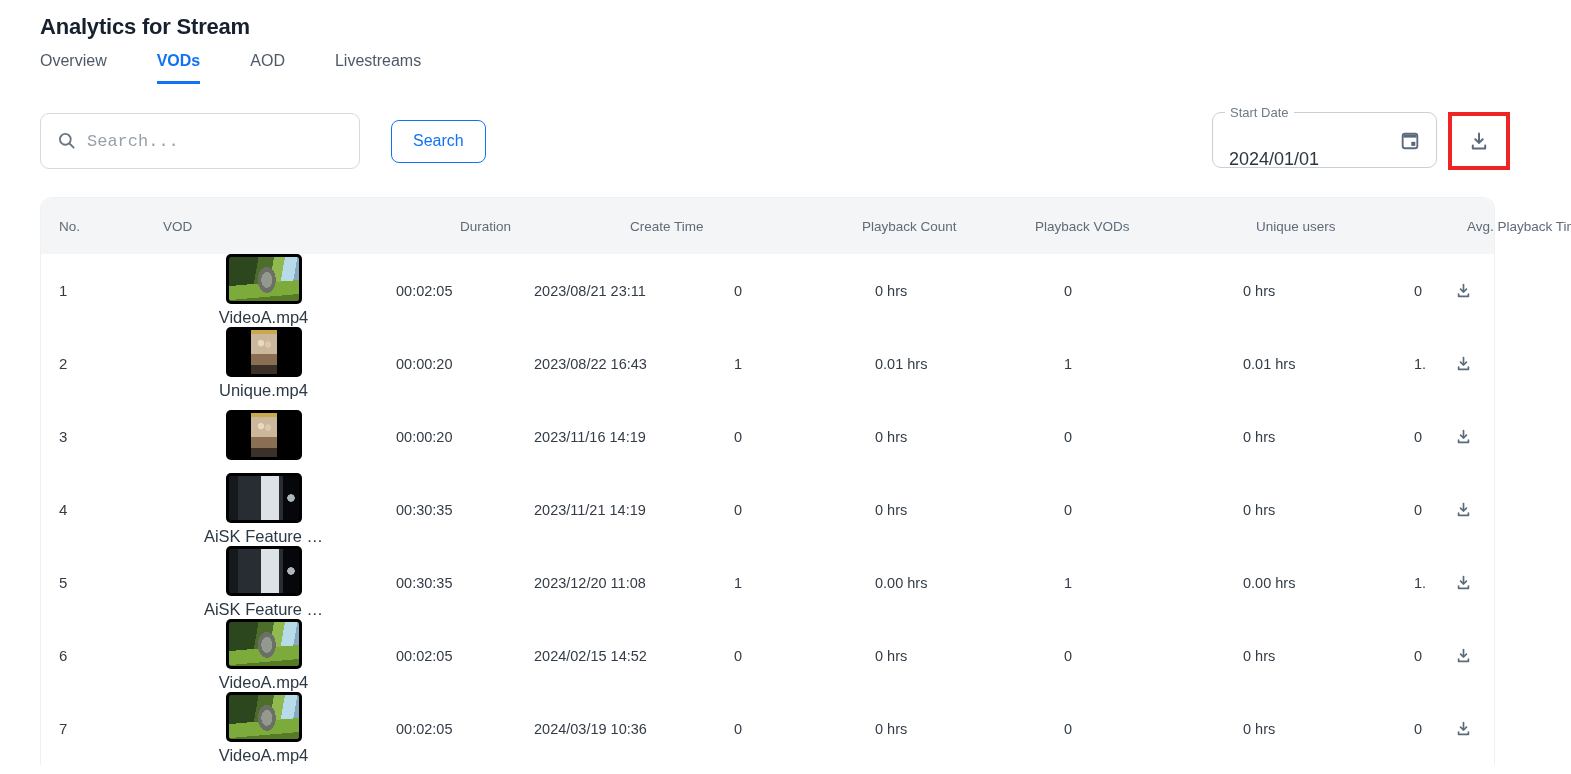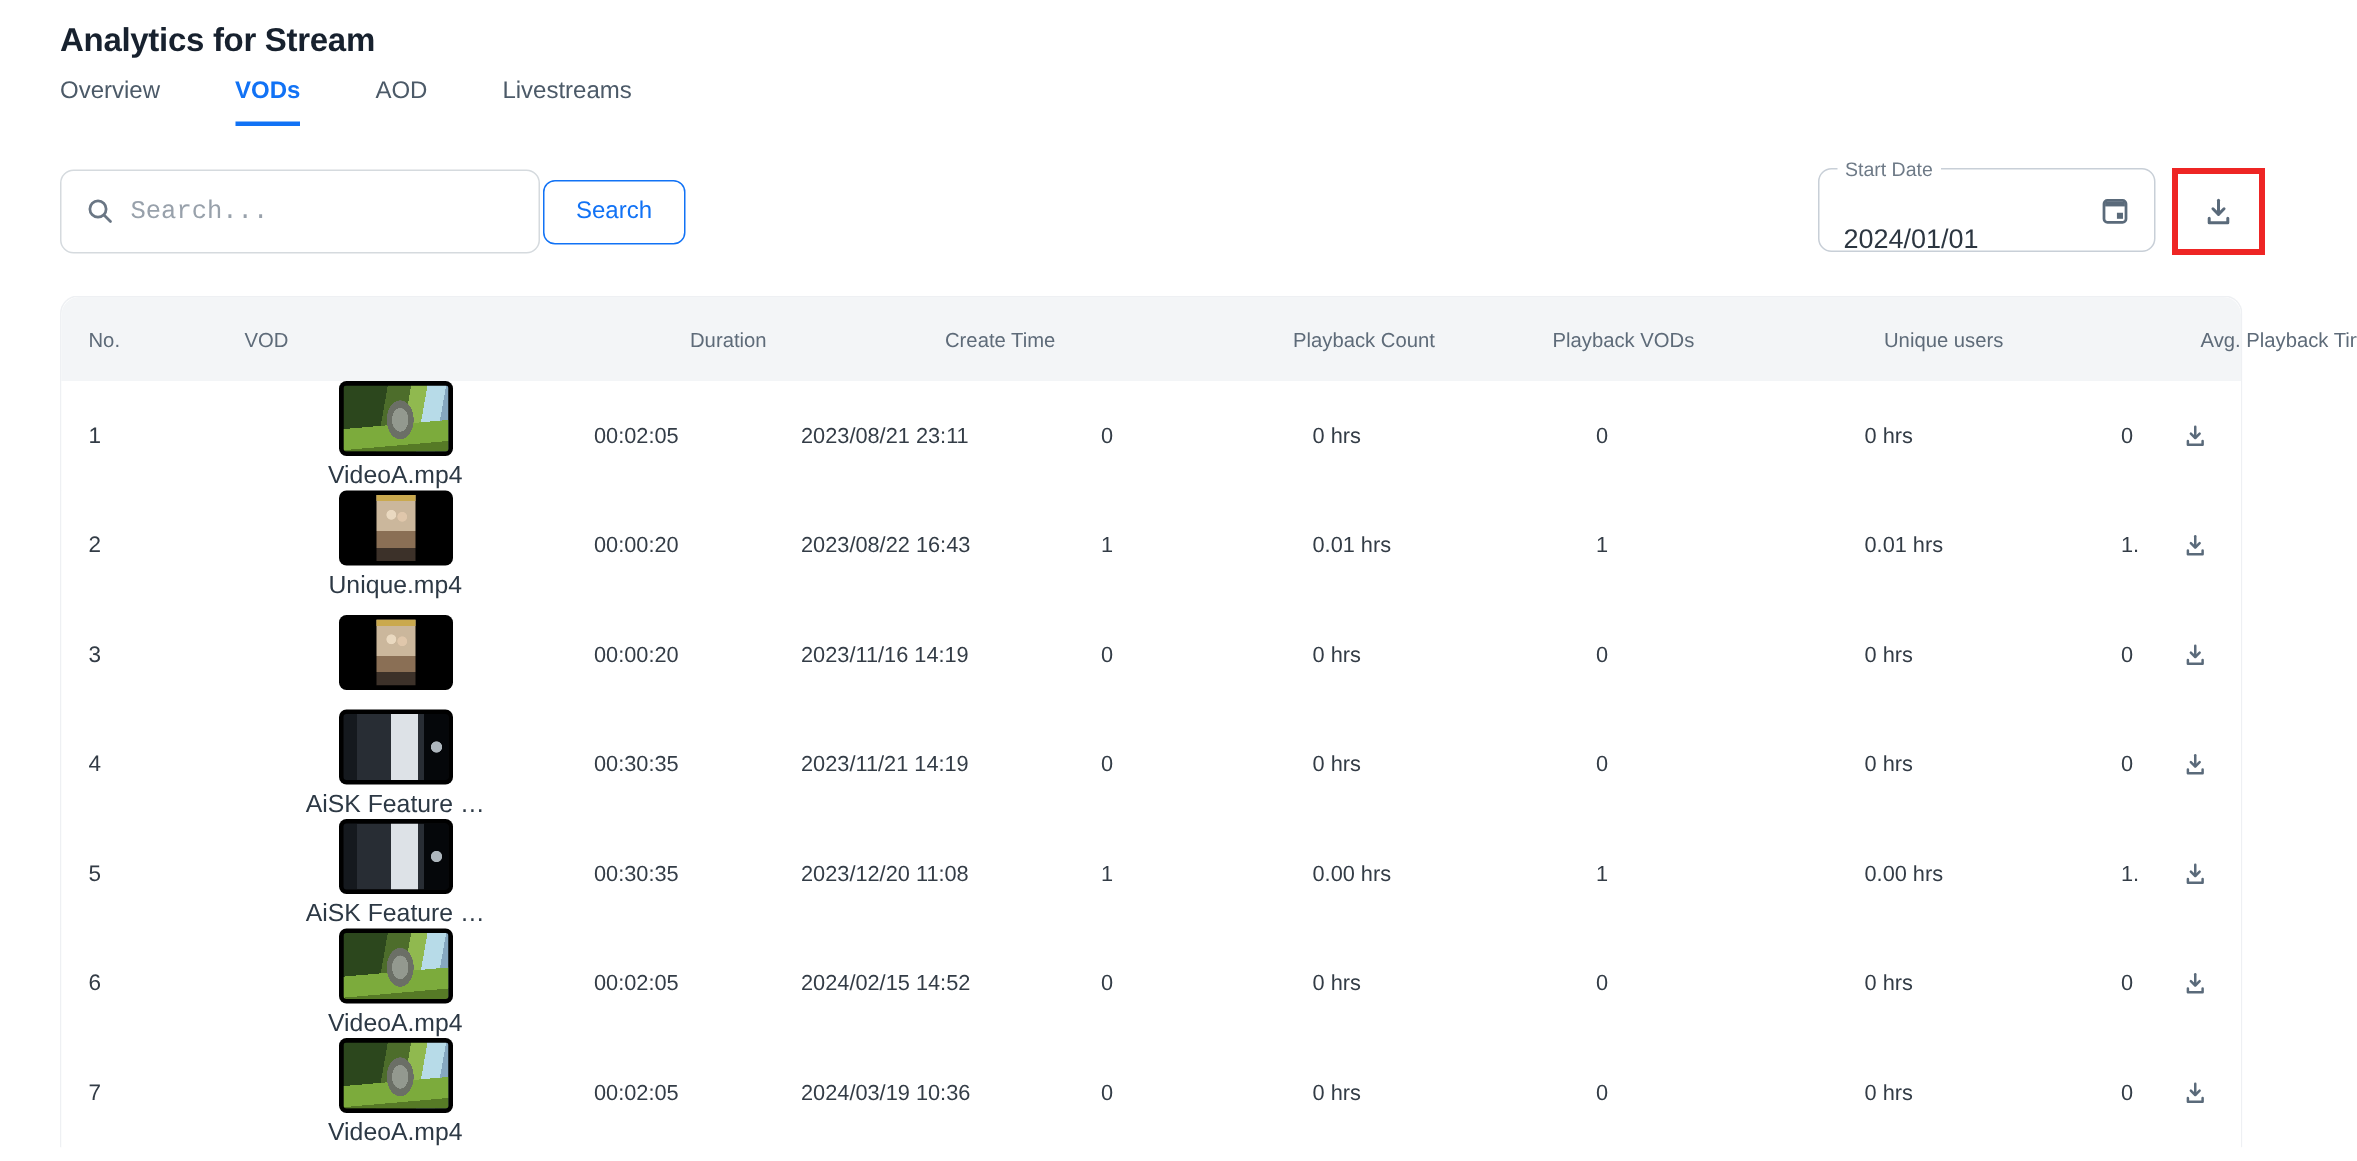--- a/index.html
+++ b/index.html
@@ -33,21 +33,21 @@
     display: flex; align-items: center; gap: 10px;
     padding: 0 16px; background: #fff; font-family: Liberation Mono, monospace;
   }
   .search-box svg { flex: none; }
   .search-box input {
     border: none; outline: none; font-size: 17px; color: #333c46;
     width: 100%; font-family: inherit; background: transparent;
   }
   .search-box input::placeholder { color: #98a1ab; }
   .search-btn {
-    margin-left: 2px; height: 43px; padding: 0 21px;
+    margin-left: 31px; height: 43px; padding: 0 21px;
     border: 1px solid var(--accent); border-radius: 8px;
     background: #fff; color: var(--accent);
     font-size: 16px; font-weight: 500; font-family: inherit; cursor: pointer;
   }
   .date-group { margin-left: auto; display: flex; gap: 3px; }
   .datefield {
     width: 225px; height: 56px;
     border: 1px solid #c8cfd7; border-radius: 9px;
     position: relative; background: #fff;
     display: flex; align-items: center; justify-content: space-between;

